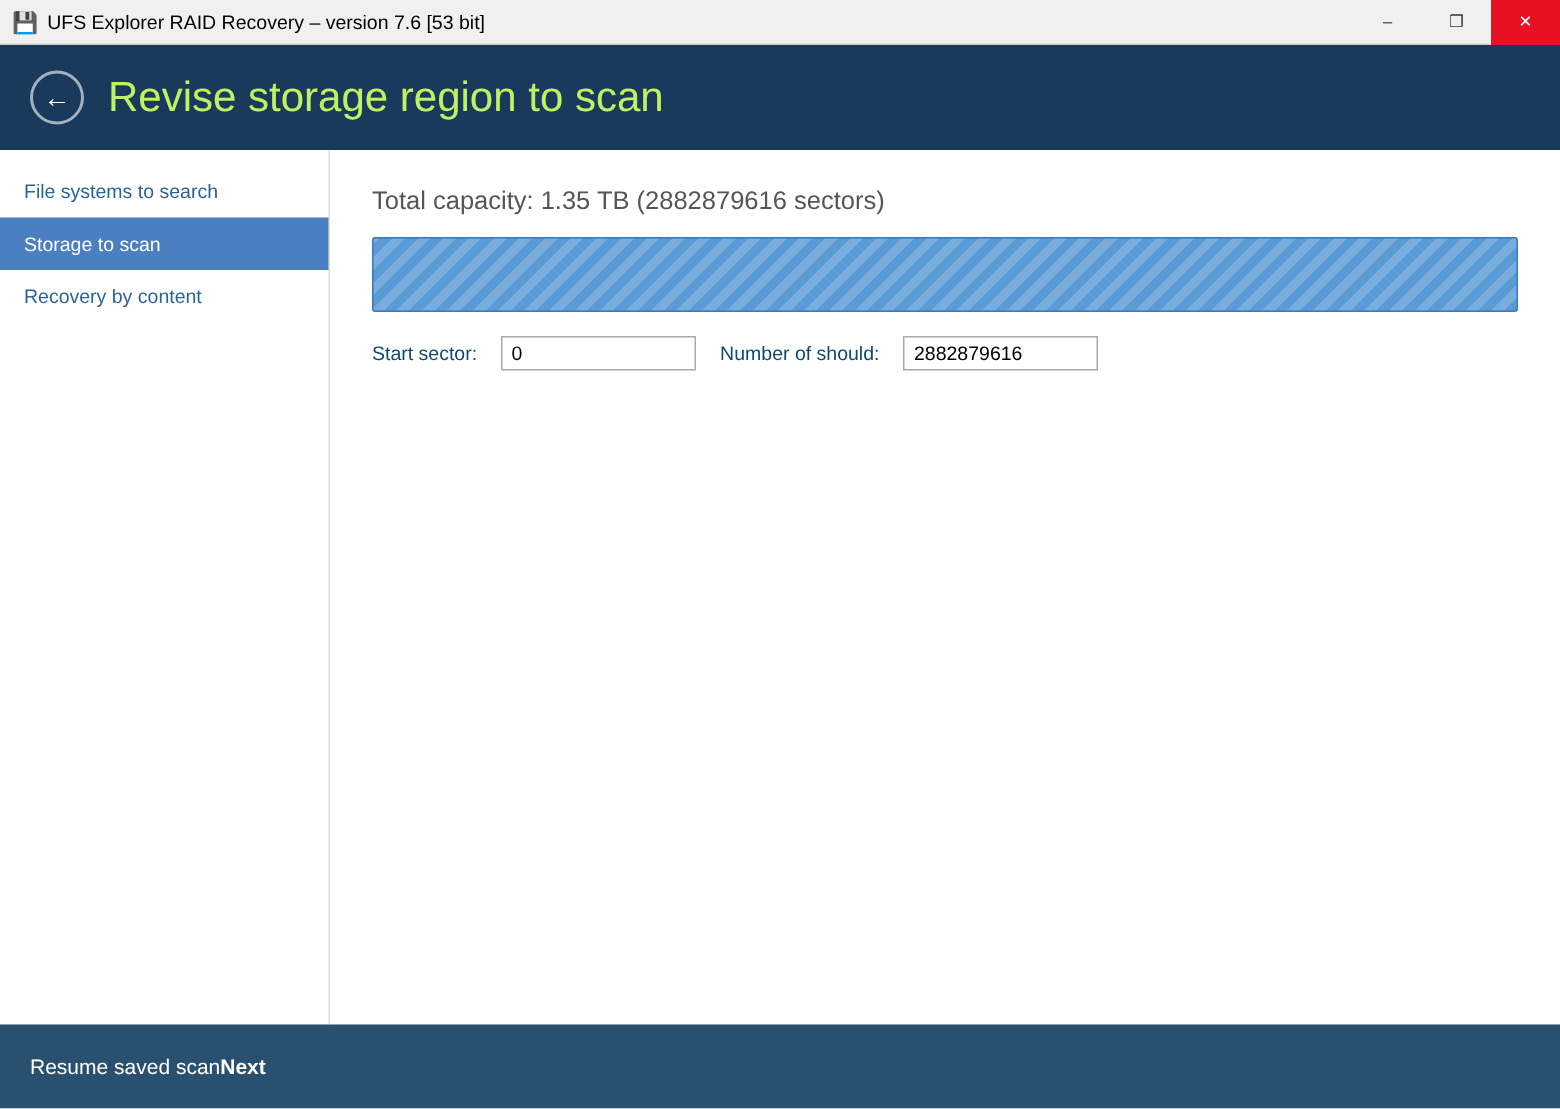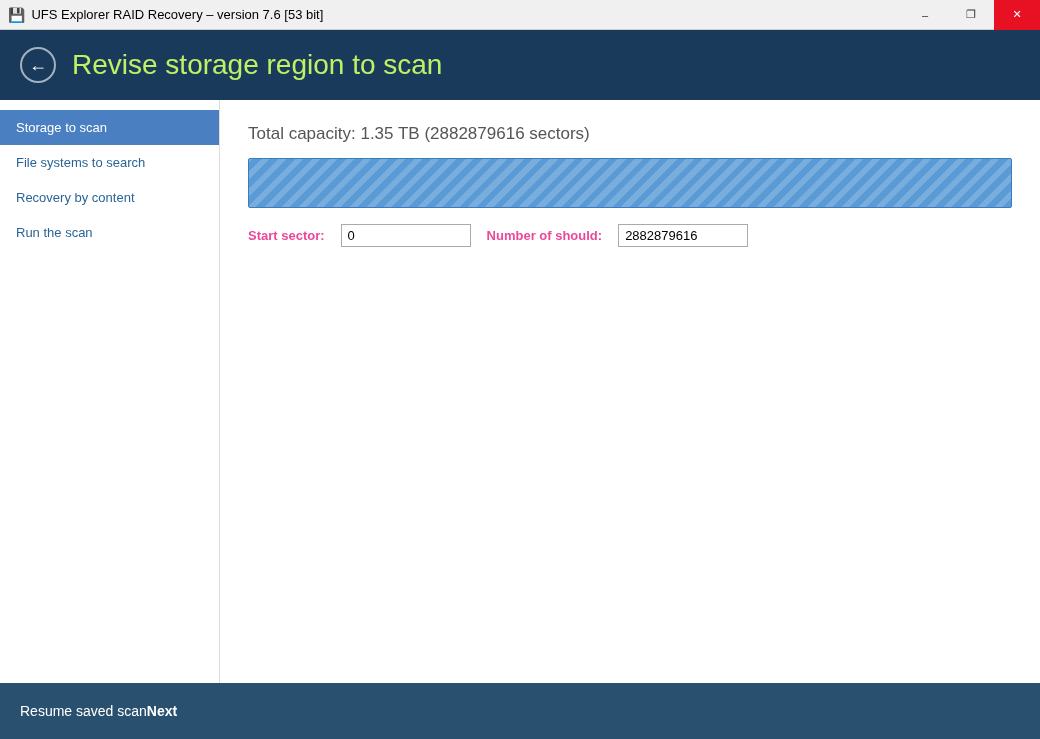--- a/index.html
+++ b/index.html
@@ -148,22 +148,21 @@
 
     
     #sector-fields {
       display: flex;
       align-items: center;
       gap: 16px;
       margin-bottom: 16px;
     }
     .field-label {
       font-size: 13px;
-      color: #ec4899;
-      font-weight: bold;
+      color: #0c4a6e;
     }
     .field-input {
       border: 1px solid #aaa;
       padding: 3px 6px;
       font-size: 13px;
       width: 130px;
       outline: none;
     }
 
     #hint-text {
@@ -218,31 +217,28 @@
 </div>
 
 <div id="header">
   <button id="back-btn">←</button>
   <span id="header-title">Revise storage region to scan</span>
 </div>
 
 <div id="main">
 
   <div id="sidebar">
+    <div class="sidebar-item">
+      <span>File systems to search</span>
+    </div>
     <div class="sidebar-item active">
       <span>Storage to scan</span>
     </div>
     <div class="sidebar-item">
-      <span>File systems to search</span>
-    </div>
-    <div class="sidebar-item">
       <span>Recovery by content</span>
-    </div>
-    <div class="sidebar-item">
-      <span>Run the scan</span>
     </div>
   </div>
 
   <div id="content">
     <div id="total-capacity">Total capacity: 1.35 TB (2882879616 sectors)</div>
     <div id="capacity-bar"></div>
     <div id="sector-fields">
       <span class="field-label">Start sector:</span>
       <input class="field-input" type="text" value="0" style="">
       <span class="field-label">Number of should:</span>

